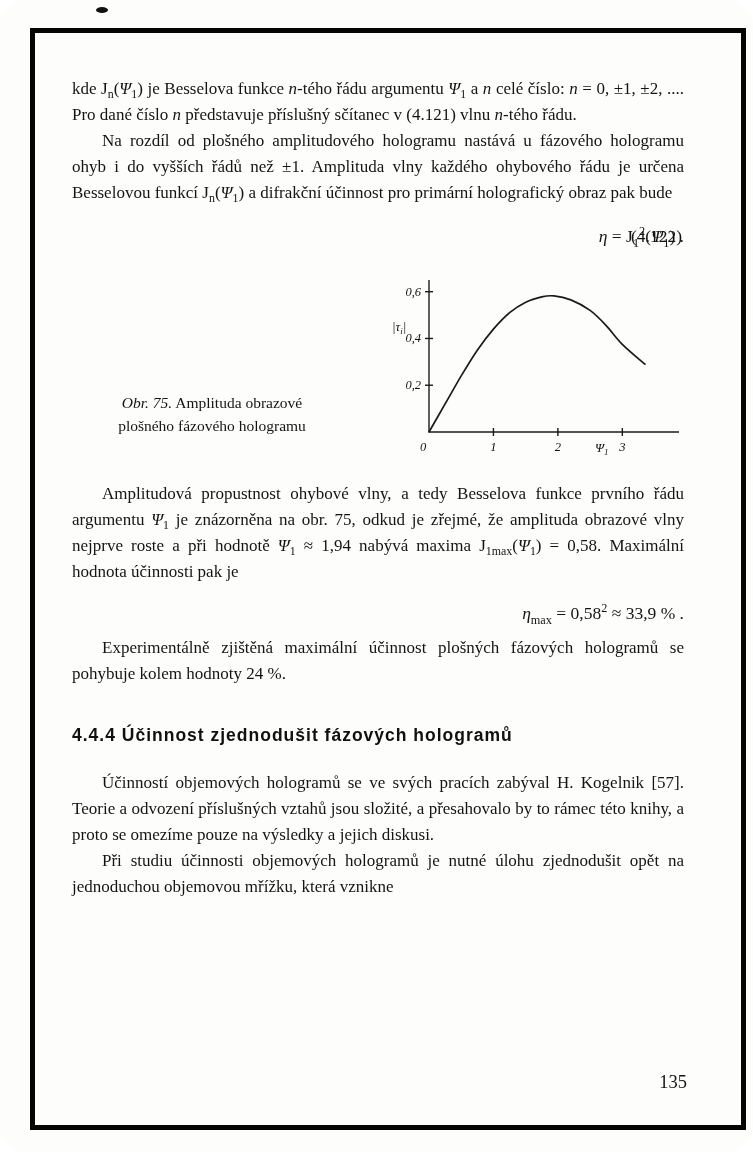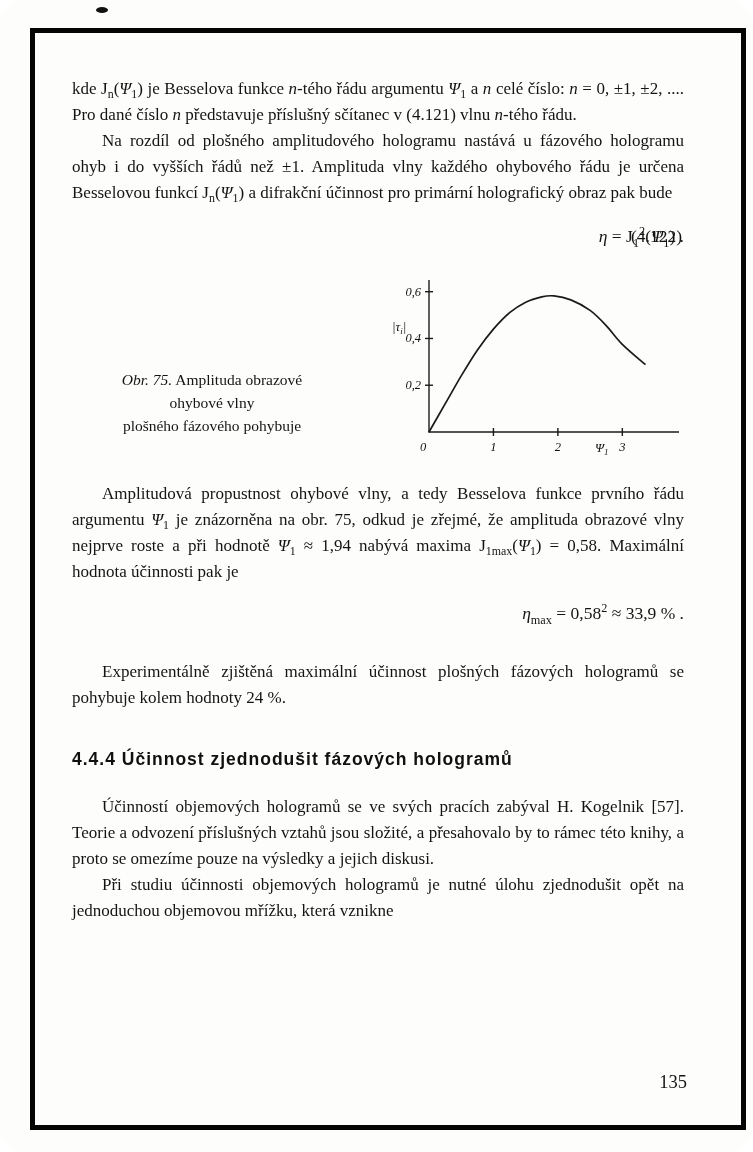--- a/index.html
+++ b/index.html
@@ -26,21 +26,21 @@
   .figcaption{
     width:272px;margin-left:6px;text-align:center;font-size:15.5px;line-height:23px;
     align-self:flex-end;margin-bottom:34px;
   }
   .chart{margin-left:38px;flex:none;}
   .chart .ax{stroke:#1a1a1a;stroke-width:1.4;}
   .chart .curve{fill:none;stroke:#1a1a1a;stroke-width:1.7;stroke-linejoin:round;stroke-linecap:round;}
   .chart text{fill:#111;}
   .chart .tick{font:italic 12.5px "Liberation Serif",serif;}
   .chart .axlabel{font:italic 13px "Liberation Serif",serif;}
-  .eq2{margin:14px 0 32px;}
+  .eq2{margin:14px 0 8px;}
   .section-heading{
     margin:38px 0 24px;font-family:"Liberation Sans","DejaVu Sans",sans-serif;
     font-size:17.5px;font-weight:bold;letter-spacing:1px;color:#101010;
   }
   .page-number{position:absolute;right:66px;top:1072px;font-size:18.5px;}
 </style>
 </head>
 <body>
 
 <div class="page">
@@ -54,22 +54,21 @@
     <p class="para">Na rozdíl od plošného amplitudového hologramu nastává u fázového hologramu ohyb i do vyšších řádů než ±1. Amplituda vlny každého ohybového řádu je určena Besselovou funkcí J<sub>n</sub>(<i>Ψ</i><sub>1</sub>) a difrakční účinnost pro primární holografický obraz pak bude</p>
 
     <div class="equation">
       <span class="eq-body"><i>η</i> = J<sub>1</sub><sup>2</sup>(<i>Ψ</i><sub>1</sub>) .</span>
       <span class="eq-number">(4.122)</span>
     </div>
 
     <div class="figure">
       <div class="figcaption">
         <div class="cap-line"><i>Obr. 75.</i> <span>Amplituda obrazové</span></div>
-        <div class="cap-line">ohybové vlny</div>
-        <div class="cap-line">plošného fázového pohybuje</div>
+        <div class="cap-line">plošného fázového hologramu</div>
       </div>
       <svg class="chart" width="300" height="205" viewBox="0 0 300 205">
           <line x1="45" y1="166" x2="45" y2="14" class="ax"></line>
           <line x1="45" y1="166" x2="295" y2="166" class="ax"></line>
           <line x1="41" y1="119.23076923076923" x2="49" y2="119.23076923076923" class="ax"></line>
           <text x="37" y="123.23076923076923" text-anchor="end" class="tick">0,2</text>
           <line x1="41" y1="72.46153846153845" x2="49" y2="72.46153846153845" class="ax"></line>
           <text x="37" y="76.46153846153845" text-anchor="end" class="tick">0,4</text>
           <line x1="41" y1="25.692307692307708" x2="49" y2="25.692307692307708" class="ax"></line>
           <text x="37" y="29.692307692307708" text-anchor="end" class="tick">0,6</text>

